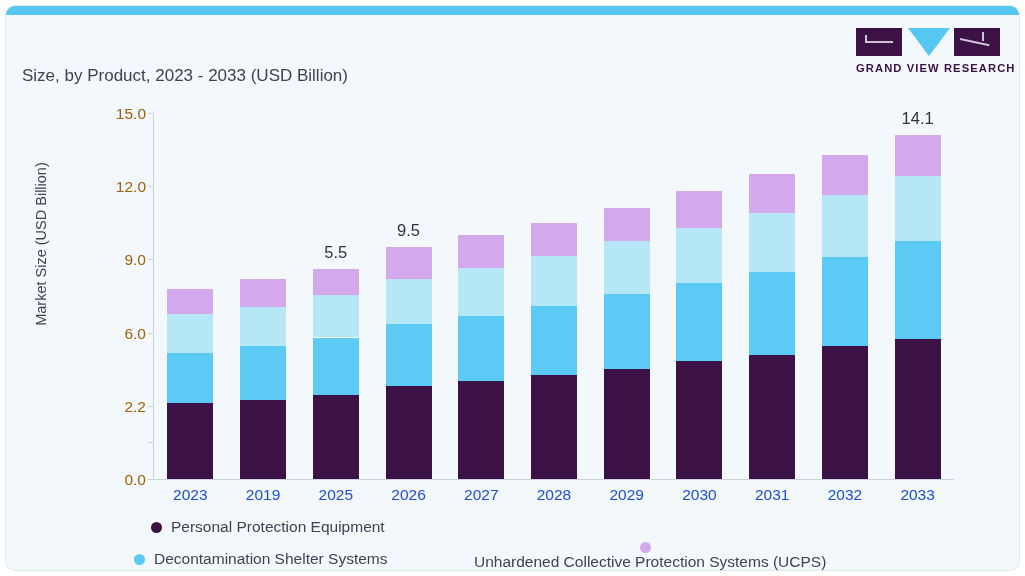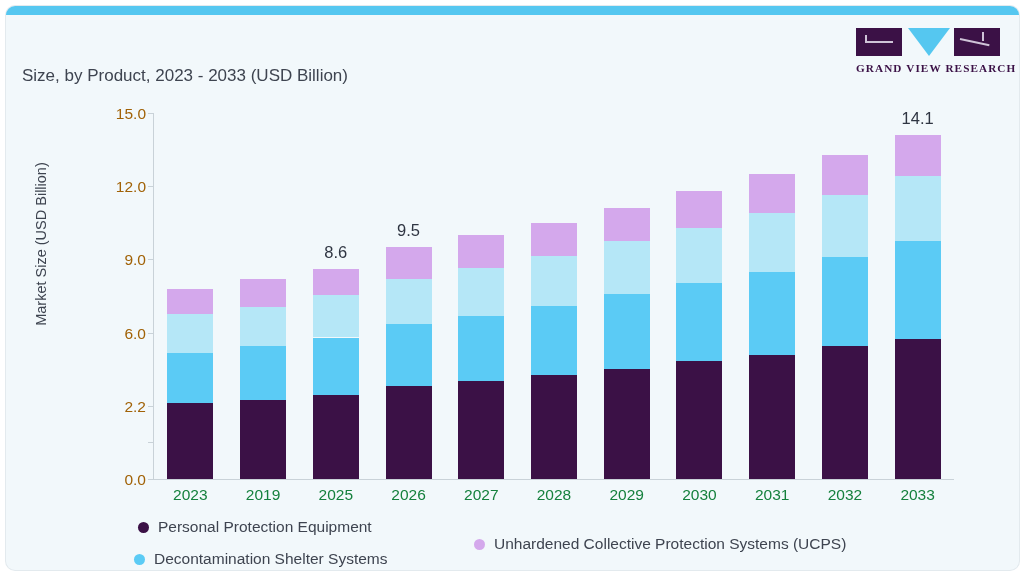--- a/index.html
+++ b/index.html
@@ -25,21 +25,21 @@
   #title{
     position:absolute;left:16px;top:25px;
     font-size:25.5px;font-weight:bold;color:#3b1146;
     letter-spacing:-0.2px;white-space:nowrap;
   }
   #subtitle{
     position:absolute;left:16px;top:60px;
     font-size:17px;color:#3e4450;white-space:nowrap;
   }
   
-  #logo{position:absolute;left:850px;top:22px;width:150px;height:52px;font-family:Liberation Serif, serif;}
+  #logo{position:absolute;left:850px;top:22px;width:150px;height:52px;}
   .lg-rect{position:absolute;top:0;width:46px;height:28px;background:#3b1146;}
   #lg-l{left:0;}
   #lg-r{left:98px;}
   .lg-notch{position:absolute;background:#cfc3d8;}
   #nl1{left:9px;top:13px;width:28px;height:2px;}
   #nl2{left:9px;top:7px;width:2px;height:8px;}
   #nr1{left:104px;top:10px;width:30px;height:2px;transform:rotate(12deg);transform-origin:left center;}
   #nr2{left:126px;top:4px;width:2px;height:9px;}
   #lg-tri{
     position:absolute;left:52px;top:0;width:0;height:0;
@@ -67,21 +67,21 @@
     transform:rotate(-90deg);transform-origin:center center;
   }
   .bar-group{position:absolute;bottom:0;width:46px;}
   .seg{position:absolute;left:0;width:46px;}
   .bar-lbl{
     position:absolute;left:-17px;width:80px;text-align:center;
     font-size:16.5px;color:#2f3542;white-space:nowrap;
   }
   .xtick-lbl{
     position:absolute;top:480px;width:80px;text-align:center;
-    font-size:15.5px;color:#15803d;
+    font-size:15.5px;color:#1d4ed8;
   }
   
   #legend{position:absolute;left:128px;top:512px;width:790px;height:46px;}
   .lg-item{position:absolute;display:flex;align-items:center;white-space:nowrap;}
   .lg-dot{width:11px;height:11px;border-radius:50%;margin-right:9px;flex:none;}
   .lg-lbl{font-size:15.5px;color:#3e4450;}
 </style>
 </head>
 <body>
 
@@ -124,21 +124,21 @@
         <div class="seg" style="height: 79.3px; bottom: 0px; background: rgb(59, 17, 70);"></div>
         <div class="seg" style="height: 53.68px; bottom: 79.3px; background: rgb(91, 203, 245);"></div>
         <div class="seg" style="height: 39.04px; bottom: 132.98px; background: rgb(181, 231, 247);"></div>
         <div class="seg" style="height: 28.06px; bottom: 172.02px; background: rgb(212, 168, 236);"></div>
       </div>
       <div class="bar-group" style="left: 158.818px;">
         <div class="seg" style="height: 84.18px; bottom: 0px; background: rgb(59, 17, 70);"></div>
         <div class="seg" style="height: 57.34px; bottom: 84.18px; background: rgb(91, 203, 245);"></div>
         <div class="seg" style="height: 42.7px; bottom: 141.52px; background: rgb(181, 231, 247);"></div>
         <div class="seg" style="height: 25.62px; bottom: 184.22px; background: rgb(212, 168, 236);"></div>
-        <div class="bar-lbl" style="bottom: 216.84px;">8.6</div>
+        <div class="bar-lbl" style="bottom: 216.84px;">5.5</div>
       </div>
       <div class="bar-group" style="left: 231.545px;">
         <div class="seg" style="height: 92.72px; bottom: 0px; background: rgb(59, 17, 70);"></div>
         <div class="seg" style="height: 62.22px; bottom: 92.72px; background: rgb(91, 203, 245);"></div>
         <div class="seg" style="height: 45.14px; bottom: 154.94px; background: rgb(181, 231, 247);"></div>
         <div class="seg" style="height: 31.72px; bottom: 200.08px; background: rgb(212, 168, 236);"></div>
         <div class="bar-lbl" style="bottom: 238.8px;">9.5</div>
       </div>
       <div class="bar-group" style="left: 304.273px;">
         <div class="seg" style="height: 97.6px; bottom: 0px; background: rgb(59, 17, 70);"></div>
@@ -180,29 +180,29 @@
         <div class="seg" style="height: 140.3px; bottom: 0px; background: rgb(59, 17, 70);"></div>
         <div class="seg" style="height: 97.6px; bottom: 140.3px; background: rgb(91, 203, 245);"></div>
         <div class="seg" style="height: 64.66px; bottom: 237.9px; background: rgb(181, 231, 247);"></div>
         <div class="seg" style="height: 41.48px; bottom: 302.56px; background: rgb(212, 168, 236);"></div>
         <div class="bar-lbl" style="bottom: 351.04px;">14.1</div>
       </div>
     </div>
   <div id="xlabels"></div>
 
   <div id="legend">
-      <div class="lg-item" style="left: 4px; top: 0px;">
+      <div class="lg-item" style="left: 17px; top: 0px;">
         <span class="lg-dot" style="background: rgb(59, 17, 70);"></span>
         <span class="lg-lbl">Personal Protection Equipment</span>
       </div>
       <div class="lg-item" style="left: 0px; top: 32px;">
         <span class="lg-dot" style="background: rgb(91, 203, 245);"></span>
         <span class="lg-lbl">Decontamination Shelter Systems</span>
       </div>
-      <div class="lg-item" style="left: 340px; top: 17px;">
+      <div class="lg-item" style="left: 340px; top: 24px; flex-direction: column;">
         <span class="lg-dot" style="background: rgb(212, 168, 236);"></span>
         <span class="lg-lbl">Unhardened Collective Protection Systems (UCPS)</span>
       </div>
     </div>
 <div class="ytick-mark" style="top: 473px;"></div>
     <div class="ytick-mark" style="top: 399.8px;"></div>
     <div class="ytick-mark" style="top: 326.6px;"></div>
     <div class="ytick-mark" style="top: 253.4px;"></div>
     <div class="ytick-mark" style="top: 180.2px;"></div>
     <div class="ytick-mark" style="top: 107px;"></div>

